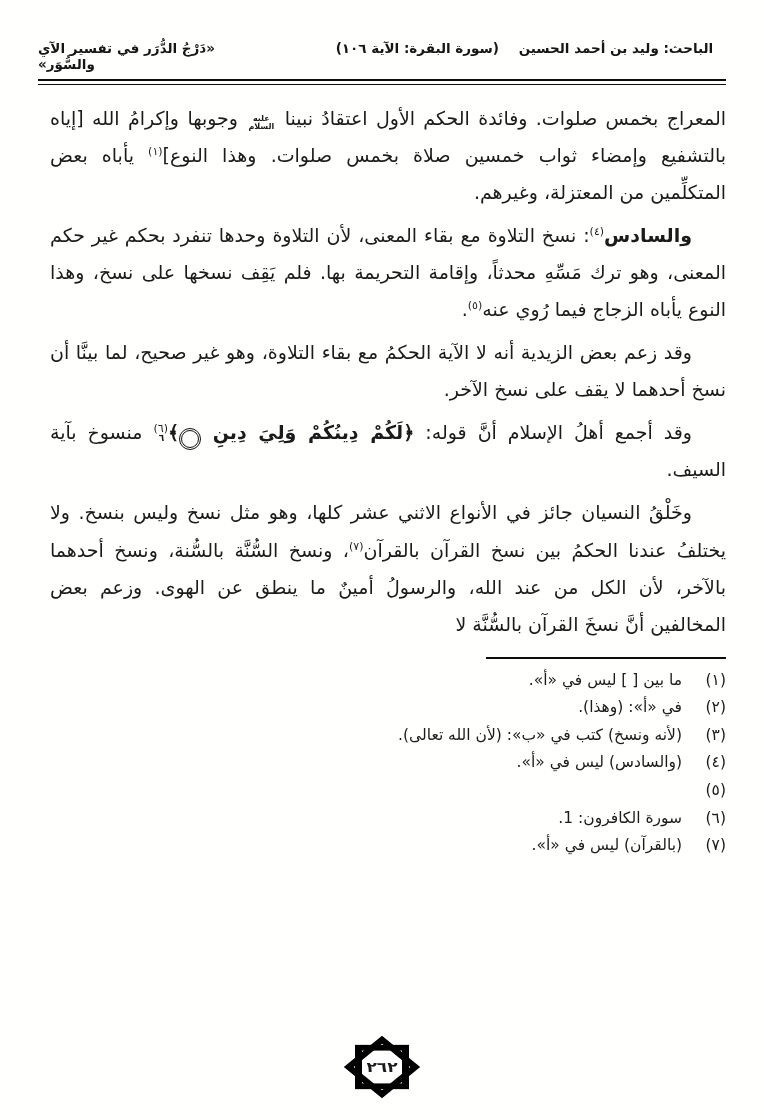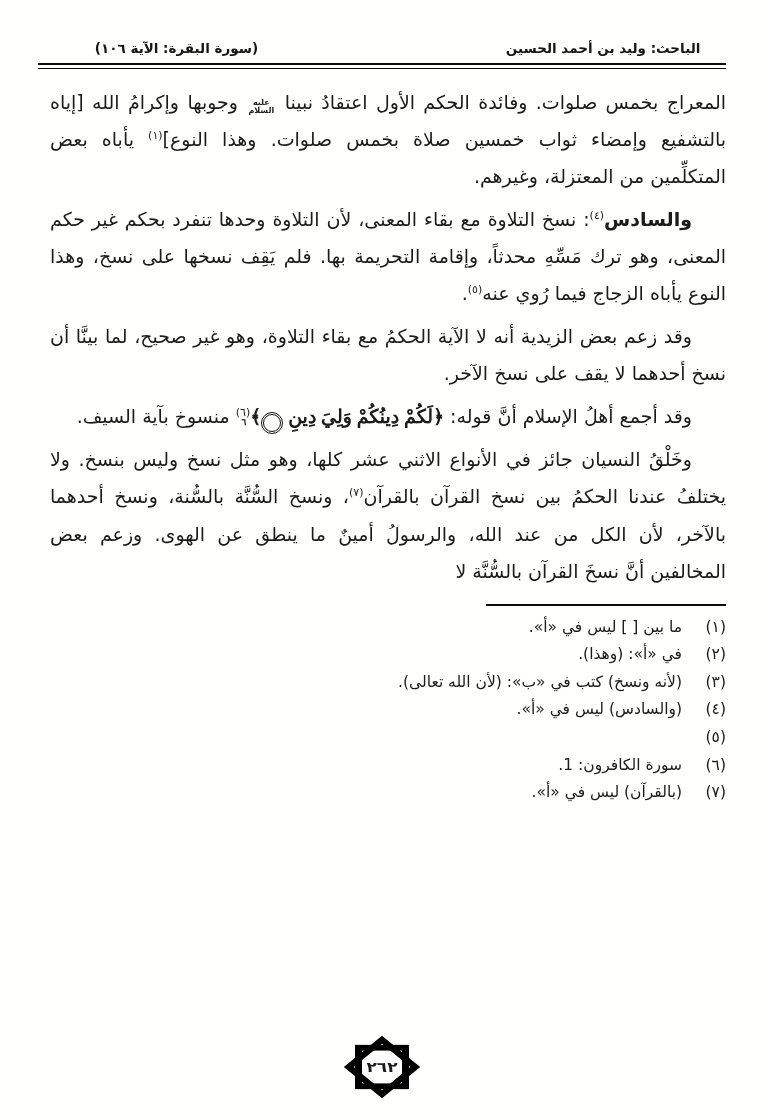--- a/index.html
+++ b/index.html
@@ -20,21 +20,21 @@
   }
   
   .hdr {
     display: flex;
     justify-content: space-between;
     align-items: baseline;
     font-size: 13.5px;
     font-weight: bold;
     color: #161616;
   }
-  .hdr .h-right { width: 32%; text-align: left; }
+  .hdr .h-right { width: 32%; text-align: center; }
   .hdr .h-center { width: 32%; text-align: right; font-weight: bold; }
   .hdr .h-left { width: 34%; text-align: left; }
   .hdr-rule {
     margin-top: 7px;
     height: 3px;
     border-top: 2px solid #0d0d0d;
     border-bottom: 1px solid #0d0d0d;
   }
   
   .body-text {
@@ -57,21 +57,21 @@
   .honorific {
     display: inline-block;
     width: 30px;
     font-size: 8px;
     line-height: 1.05;
     text-align: center;
     vertical-align: -4px;
     font-weight: bold;
     white-space: normal;
   }
-  .quran { font-weight: 600; font-family: Liberation Serif, serif; }
+  .quran { font-weight: 600; }
   .ayah {
     display: inline-block;
     width: 16px; height: 16px;
     line-height: 15px;
     border: 1.3px solid #111;
     border-radius: 50%;
     outline: 1px solid #111;
     outline-offset: 1px;
     font-size: 9px;
     font-weight: bold;
@@ -127,20 +127,21 @@
   }
 </style>
 </head>
 <body>
 
 <div class="page">
 
   <header class="hdr">
     <span class="h-right">الباحث: وليد بن أحمد الحسين</span>
     <span class="h-center">(سورة البقرة: الآية ١٠٦)</span>
+    <span class="h-left">«دَرْجُ الدُّرَر في تفسير الآي والسُّوَر»</span>
   </header>
 
   <div class="hdr-rule"></div>
 
   <main class="body-text">
       <p class="">المعراج بخمس صلوات. وفائدة الحكم الأول اعتقادُ نبينا <span class="honorific">عليه السلام</span> وجوبها وإكرامُ الله [إياه بالتشفيع وإمضاء ثواب خمسين صلاة بخمس صلوات. وهذا النوع]<span class="fnref">(١)</span> يأباه بعض المتكلِّمين من المعتزلة، وغيرهم.</p>
       <p class="indent"><b>والسادس</b><span class="fnref">(٤)</span>: نسخ التلاوة مع بقاء المعنى، لأن التلاوة وحدها تنفرد بحكم غير حكم المعنى، وهو ترك مَسِّهِ محدثاً، وإقامة التحريمة بها. فلم يَقِف نسخها على نسخ، وهذا النوع يأباه الزجاج فيما رُوي عنه<span class="fnref">(٥)</span>.</p>
       <p class="indent">وقد زعم بعض الزيدية أنه لا الآية الحكمُ مع بقاء التلاوة، وهو غير صحيح، لما بينَّا أن نسخ أحدهما لا يقف على نسخ الآخر.</p>
       <p class="indent">وقد أجمع أهلُ الإسلام أنَّ قوله: <span class="quran">﴿لَكُمْ دِينُكُمْ وَلِيَ دِينِ <span class="ayah">٦</span>﴾</span><span class="fnref">(٦)</span> منسوخ بآية السيف.</p>
       <p class="indent">وخَلْقُ النسيان جائز في الأنواع الاثني عشر كلها، وهو مثل نسخ وليس بنسخ. ولا يختلفُ عندنا الحكمُ بين نسخ القرآن بالقرآن<span class="fnref">(٧)</span>، ونسخ السُّنَّة بالسُّنة، ونسخ أحدهما بالآخر، لأن الكل من عند الله، والرسولُ أمينٌ ما ينطق عن الهوى. وزعم بعض المخالفين أنَّ نسخَ القرآن بالسُّنَّة لا</p>

